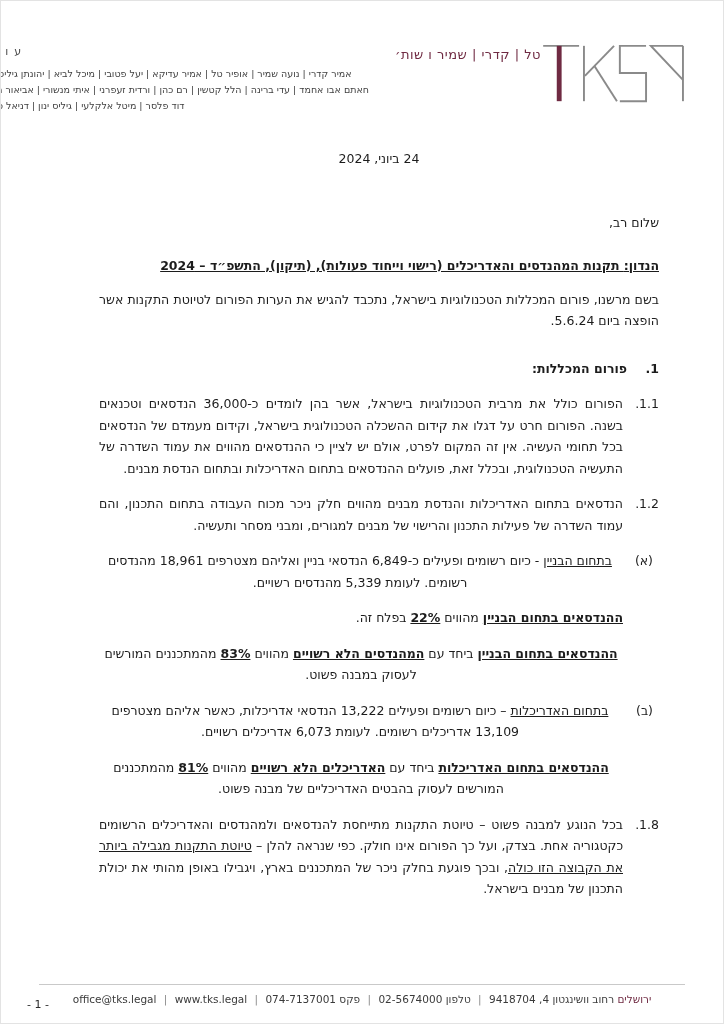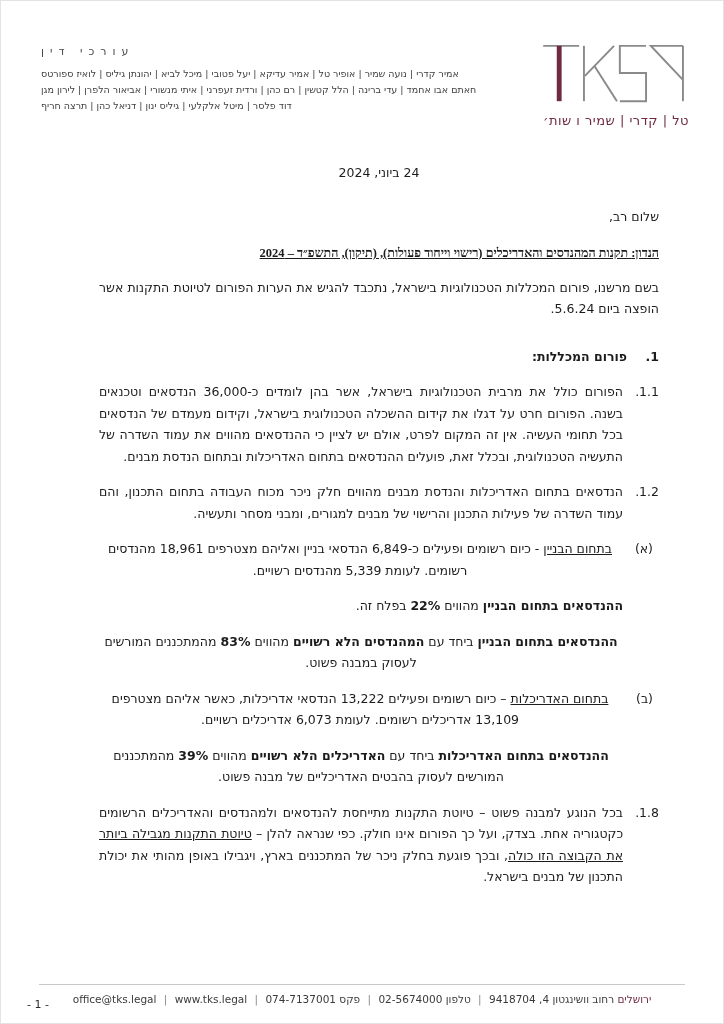--- a/index.html
+++ b/index.html
@@ -10,41 +10,41 @@
     font-family:"DejaVu Sans", sans-serif;
     direction:rtl;
     color:#1c1c1c;
     overflow:hidden;
     border:1px solid #e3e3e3;
   }
   .page { width:100%; height:100%; position:relative; padding-top:40px; }
 
   
   .letterhead { display:flex; flex-direction:row; align-items:flex-start; padding:0 34px 0 40px; gap:26px; }
-  .brand { flex:0 0 auto; display:flex; flex-direction:column; align-items:flex-start; }
+  .brand { flex:0 0 auto; display:flex; flex-direction:row; align-items:flex-start; }
   .brand svg { display:block; }
   .brand-tagline { font-size:13px; color:#6f2a42; margin-top:6px; letter-spacing:.5px; white-space:nowrap; }
   .firm-block { flex:1 1 auto; text-align:left; padding-top:4px; direction:rtl; }
   .firm-block .practice { font-size:11px; letter-spacing:6px; color:#4a4a4a; margin-bottom:8px; }
   .names-line { font-size:9.5px; color:#3f3f3f; line-height:16px; white-space:nowrap; }
   .advisors .b { font-weight:bold; }
 
   
   .letter { padding:0 64px 0 98px; font-size:12.5px; line-height:1.72; }
   .date-line { text-align:center; margin-top:34px; }
-  .greeting { margin-top:22px; }
-  .subject { margin-top:16px; font-weight:bold;font-family:Liberation Serif, serif; }
+  .greeting { margin-top:42px; }
+  .subject { margin-top:22px; font-weight:bold; }
   .subject .u-all { text-decoration:underline; }
   .intro { margin-top:12px; text-align:justify; }
   .section-heading { margin-top:26px; font-weight:bold; display:flex; gap:14px; }
   .section-heading .marker { min-width:18px; }
 
   .blocks { margin-top:4px; }
   .block { margin-top:14px; }
-  .block .b { font-weight:bold; }
+  .block .b { font-weight:bold;text-decoration:underline; }
   .block .u { text-decoration:underline; }
   .item { display:flex; gap:8px; }
   .item .marker { flex:0 0 auto; min-width:28px; }
   .item .text { flex:1 1 auto; text-align:justify; }
   .lettered { margin-right:6px; }
   .lettered .marker { min-width:24px; }
   .lettered .text { text-align:center; }
   .emph-right { margin-right:36px; text-align:right; }
   .emph-center { margin-right:36px; text-align:center; }
 
@@ -112,21 +112,21 @@
         <div class="block item lettered">
           <span class="marker">(א)</span>
           <div class="text"><span class="u">בתחום הבניין</span><span> - כיום רשומים ופעילים כ-6,849 הנדסאי בניין ואליהם מצטרפים 18,961 מהנדסים רשומים. לעומת 5,339 מהנדסים רשויים.</span></div>
         </div>
         <div class="block emph-right"><span class="b">ההנדסאים בתחום הבניין</span><span> מהווים </span><span class="b">22%</span><span> בפלח זה.</span></div>
         <div class="block emph-center"><span class="b">ההנדסאים בתחום הבניין</span><span> ביחד עם </span><span class="b">המהנדסים הלא רשויים</span><span> מהווים </span><span class="b">83%</span><span> מהמתכננים המורשים לעסוק במבנה פשוט.</span></div>
         <div class="block item lettered">
           <span class="marker">(ב)</span>
           <div class="text"><span class="u">בתחום האדריכלות</span><span> – כיום רשומים ופעילים 13,222 הנדסאי אדריכלות, כאשר אליהם מצטרפים 13,109 אדריכלים רשומים. לעומת 6,073 אדריכלים רשויים.</span></div>
         </div>
-        <div class="block emph-center"><span class="b">ההנדסאים בתחום האדריכלות</span><span> ביחד עם </span><span class="b">האדריכלים הלא רשויים</span><span> מהווים </span><span class="b">39%</span><span> מהמתכננים המורשים לעסוק בהבטים האדריכליים של מבנה פשוט.</span></div>
+        <div class="block emph-center"><span class="b">ההנדסאים בתחום האדריכלות</span><span> ביחד עם </span><span class="b">האדריכלים הלא רשויים</span><span> מהווים </span><span class="b">81%</span><span> מהמתכננים המורשים לעסוק בהבטים האדריכליים של מבנה פשוט.</span></div>
         <div class="block item numbered">
           <span class="marker">1.8.</span>
           <div class="text"><span>בכל הנוגע למבנה פשוט – טיוטת התקנות מתייחסת להנדסאים ולמהנדסים והאדריכלים הרשומים כקטגוריה אחת. בצדק, ועל כך הפורום אינו חולק. כפי שנראה להלן – </span><span class="u">טיוטת התקנות מגבילה ביותר את הקבוצה הזו כולה</span><span>, ובכך פוגעת בחלק ניכר של המתכננים בארץ, ויגבילו באופן מהותי את יכולת התכנון של מבנים בישראל.</span></div>
         </div>
       </div>
   </div>
 
   <div class="footer">
     <div class="footer-rule"></div>
     <div class="footer-line"><span class="accent">ירושלים</span><span> רחוב וושינגטון 4, 9418704</span><span class="sep"> | </span><span>טלפון 02-5674000</span><span class="sep"> | </span><span>פקס 074-7137001</span><span class="sep"> | </span><span>office@tks.legal</span><span class="sep"> | </span><span>www.tks.legal</span></div>

